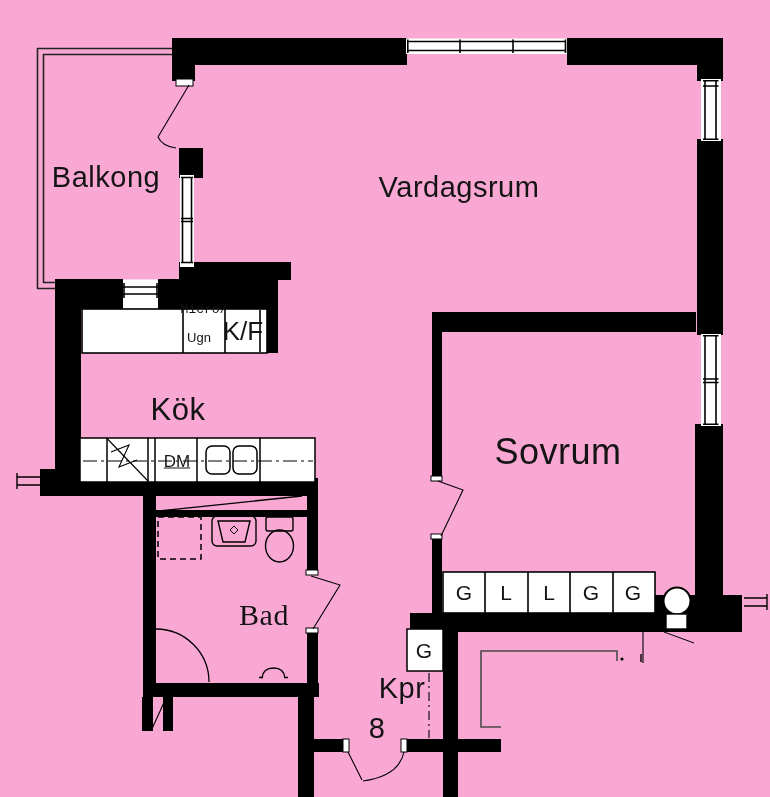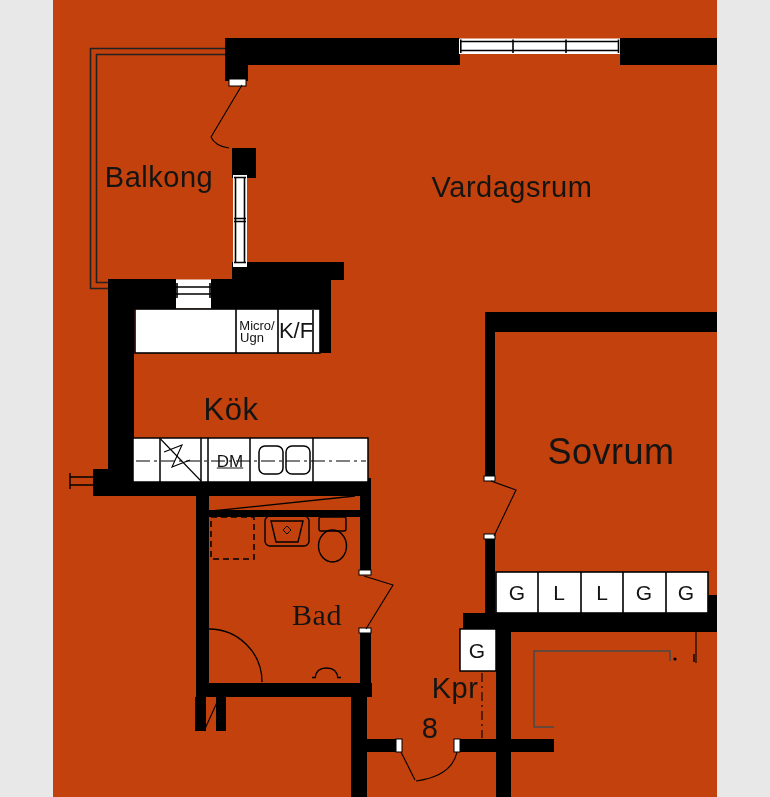--- a/index.html
+++ b/index.html
@@ -1,28 +1,28 @@
 <!DOCTYPE html>
 <html><head>
 <meta charset="utf-8">
 <style>
   html,body{margin:0;padding:0;background:#e8e8e8;}
   .plan{
-    position:relative;width:664px;height:797px;background:#c2410c;
+    position:relative;width:770px;height:797px;background:#f9a8d4;
     font-family:"Liberation Sans",sans-serif;overflow:hidden;margin:0 auto;
   }
   .plan svg{position:absolute;left:0;top:0;}
   .label{
     position:absolute;transform:translate(-50%,-50%);
     color:#141414;white-space:nowrap;line-height:1;
     font-family:"Liberation Sans",sans-serif;
   }
   .room{font-size:29px;letter-spacing:.5px;}
   .small{font-size:13px;}
-  .appliance{font-size:22px;}
+  .appliance{font-size:26px;}
   .dm{font-size:17px;}
   .closet{font-size:21px;}
 </style>
 </head>
 <body>
 
 <div class="plan">
 
   <svg width="770" height="797" viewBox="0 0 770 797">
 
@@ -163,21 +163,21 @@
   </svg>
 
   <div class="label room" style="left:106px;top:177px;">Balkong</div>
   <div class="label room" style="left:424px;top:187px;margin-left:35px;">Vardagsrum</div>
   <div class="label room" style="left:178px;top:397px;font-size:31px;margin-top:12px;">Kök</div>
   <div class="label room" style="left:558px;top:452px;font-size:36px;">Sovrum</div>
   <div class="label room" style="left:264px;top:615px;font-size:30px;font-family:Liberation Serif, serif;">Bad</div>
   <div class="label room" style="left:362px;top:688px;margin-left:40px;">Kpr</div>
   <div class="label room" style="left:377px;top:728px;">8</div>
 
-  <div class="label small" style="left:204px;top:325px;">Micro/</div>
+  <div class="label small" style="left:204px;top:309px;font-family:Liberation Mono, monospace;">Micro/</div>
   <div class="label small" style="left:199px;top:337px;text-align:center;">Ugn</div>
   <div class="label appliance" style="left:243px;top:331px;">K/F</div>
   <div class="label dm" style="left:177px;top:461px;text-decoration:underline;">DM</div>
 
   <div class="label closet" style="left:464px;top:592px;">G</div>
   <div class="label closet" style="left:506px;top:592px;">L</div>
   <div class="label closet" style="left:549px;top:592px;">L</div>
   <div class="label closet" style="left:591px;top:592px;">G</div>
   <div class="label closet" style="left:633px;top:592px;">G</div>
   <div class="label closet" style="left:424px;top:650px;">G</div>

